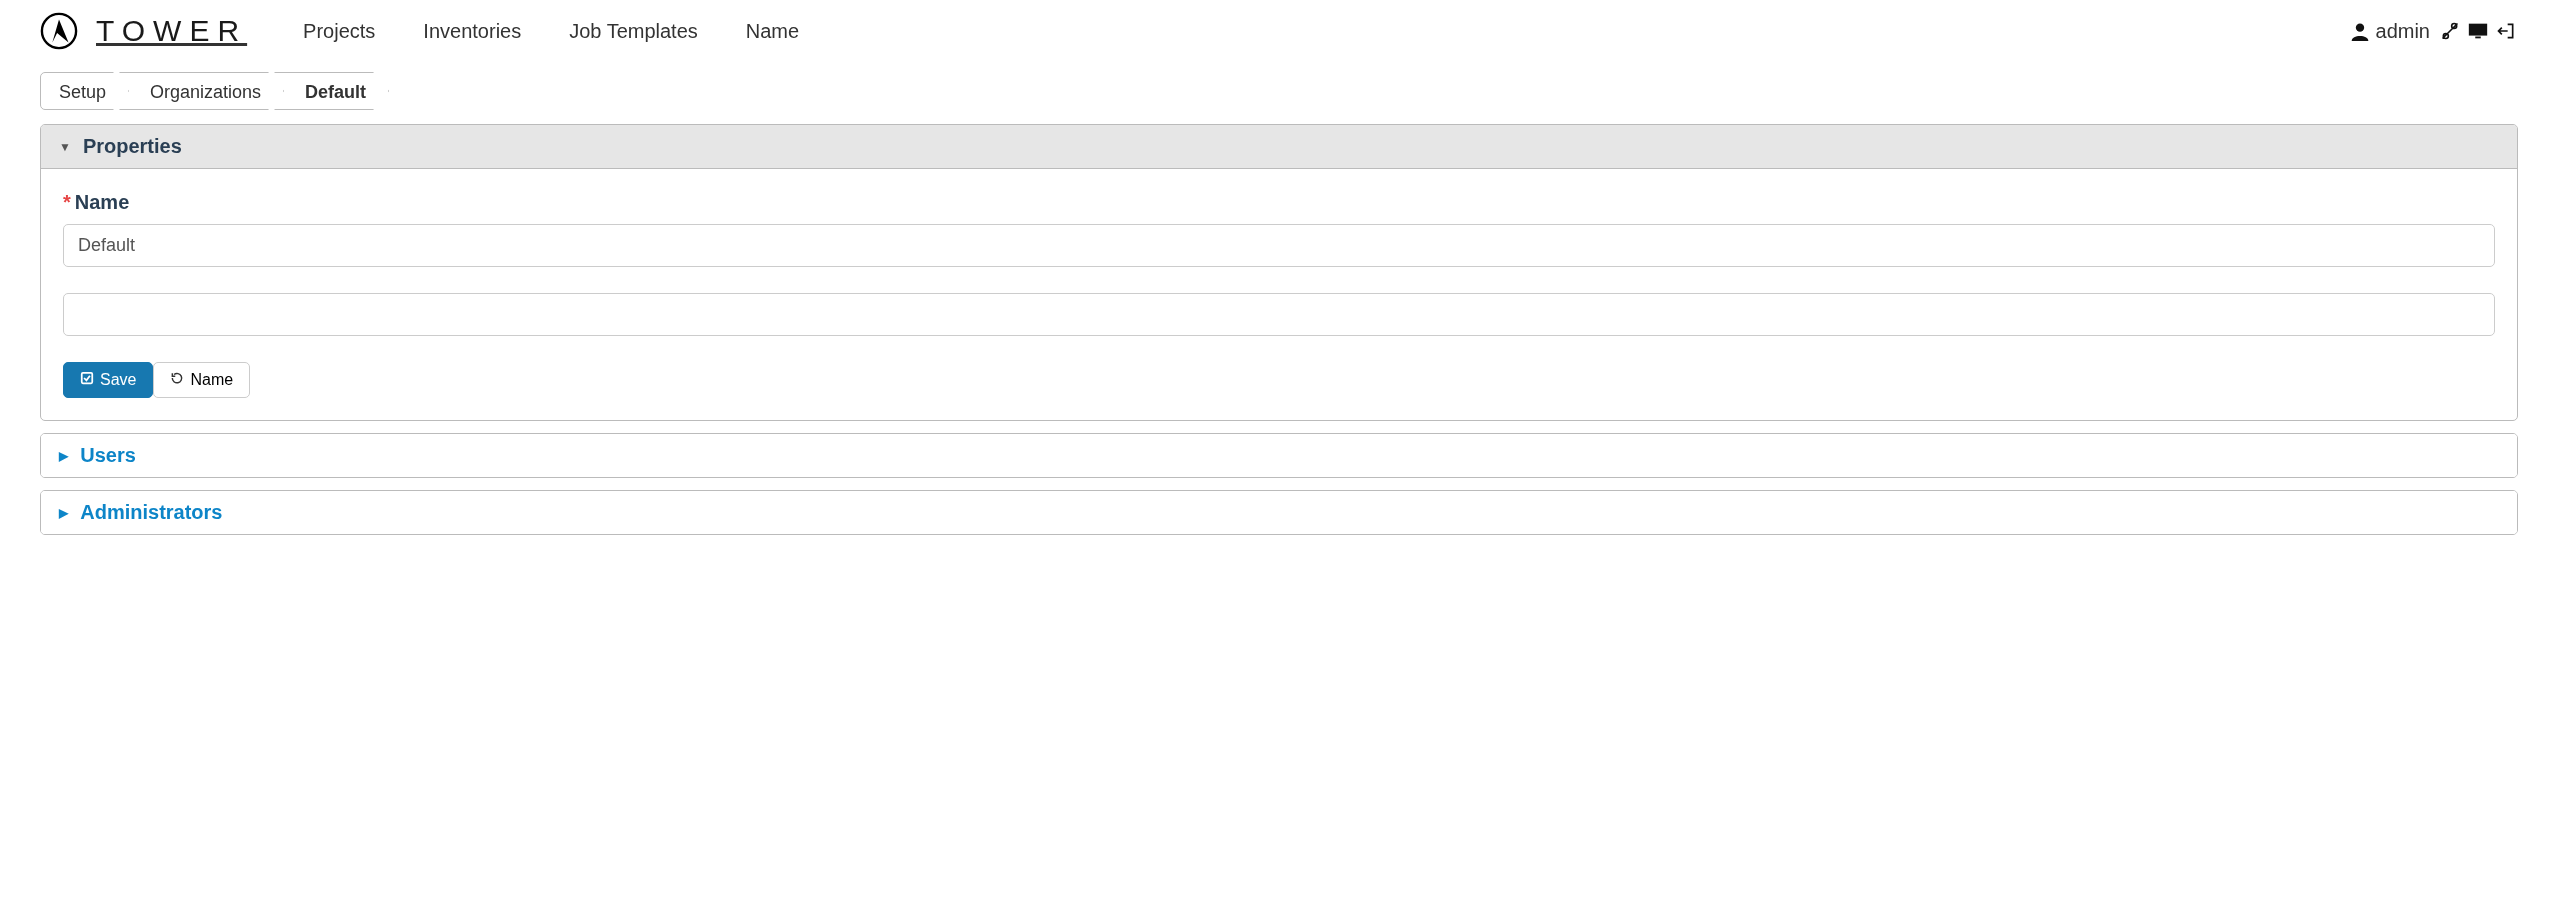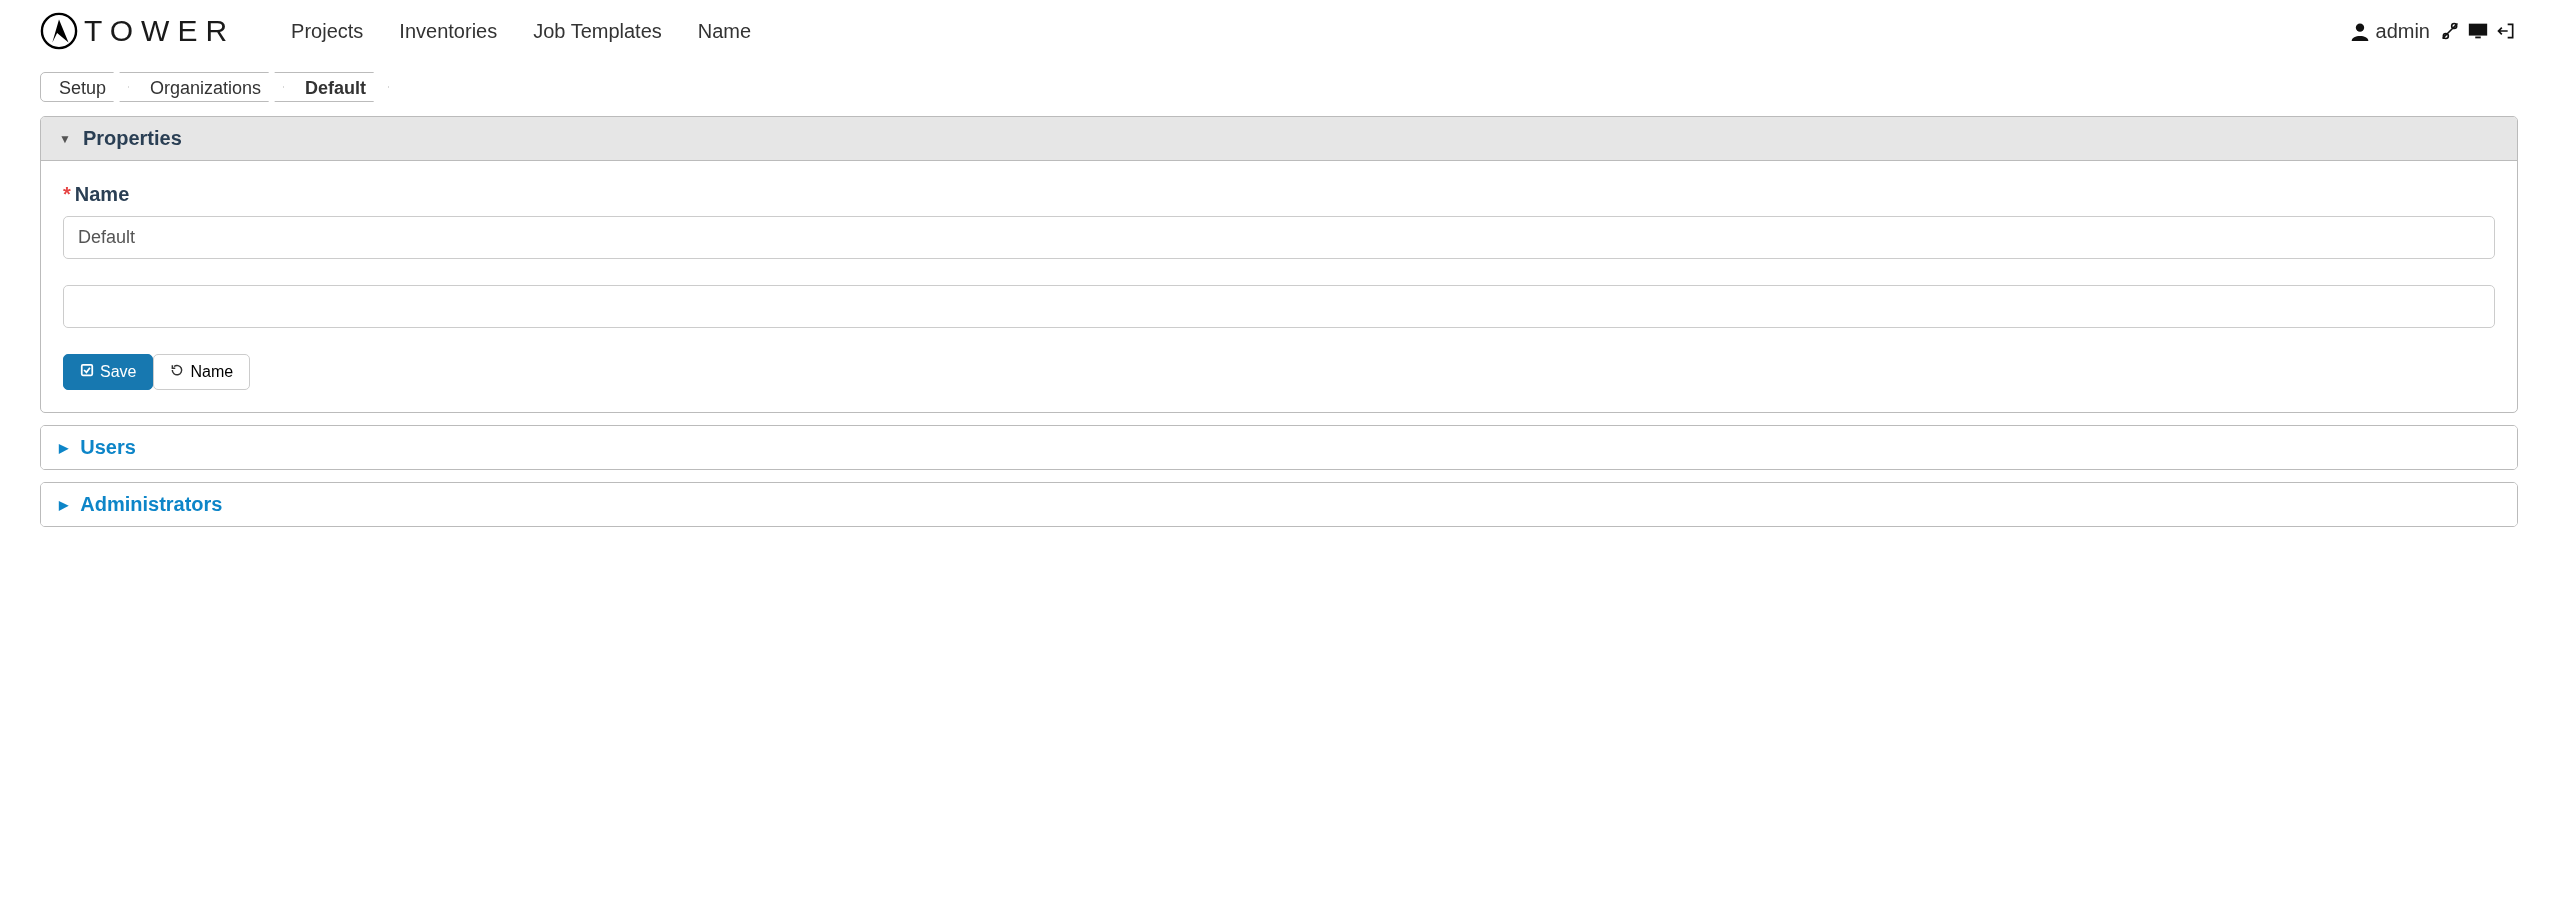--- a/index.html
+++ b/index.html
@@ -13,35 +13,36 @@
 
 .navbar {
   display: flex;
   align-items: center;
   height: 62px;
   padding: 0 40px 0 40px;
 }
 .logo-group {
   display: flex;
   align-items: center;
-  gap: 6px;
+  gap: 18px;
+  text-decoration: underline;
 }
 .logo-icon {
   width: 38px;
   height: 38px;
 }
 .logo-text {
   font-size: 30px;
   letter-spacing: 8px;
   font-weight: 400;
   color: #1a1a1a;
 }
 .navbar-items {
   display: flex;
-  gap: 36px;
+  gap: 48px;
   margin-left: 56px;
 }
 .navbar-item {
   font-size: 20px;
   color: #333;
   cursor: pointer;
 }
 .navbar-right {
   margin-left: auto;
   display: flex;
@@ -71,21 +72,21 @@
   width: fit-content;
 }
 .crumb {
   position: relative;
   padding: 8px 22px 6px 30px;
   border: 1px solid #bbb;
   background: #fff;
   font-size: 18px;
   color: #333;
   cursor: pointer;
-  height: 30px;
+  height: 38px;
   display: flex;
   align-items: center;
   clip-path: polygon(0 0, calc(100% - 16px) 0, 100% 50%, calc(100% - 16px) 100%, 0 100%, 16px 50%);
   margin-left: -10px;
 }
 .crumb:first-child {
   clip-path: polygon(0 0, calc(100% - 16px) 0, 100% 50%, calc(100% - 16px) 100%, 0 100%);
   border-top-left-radius: 5px;
   border-bottom-left-radius: 5px;
   padding-left: 18px;

